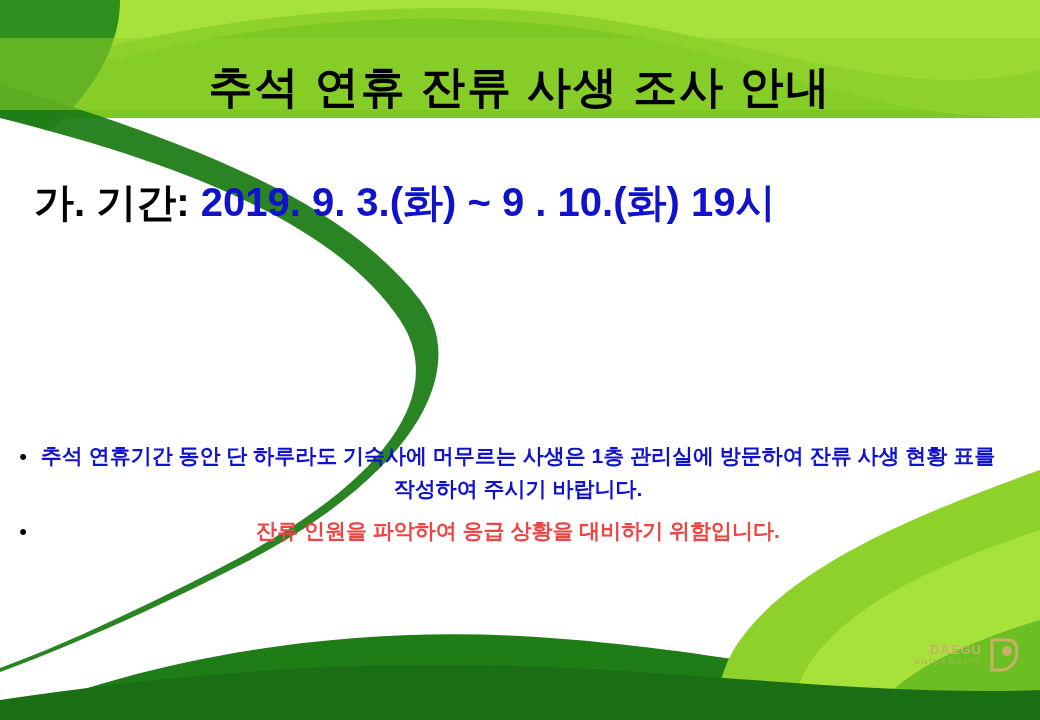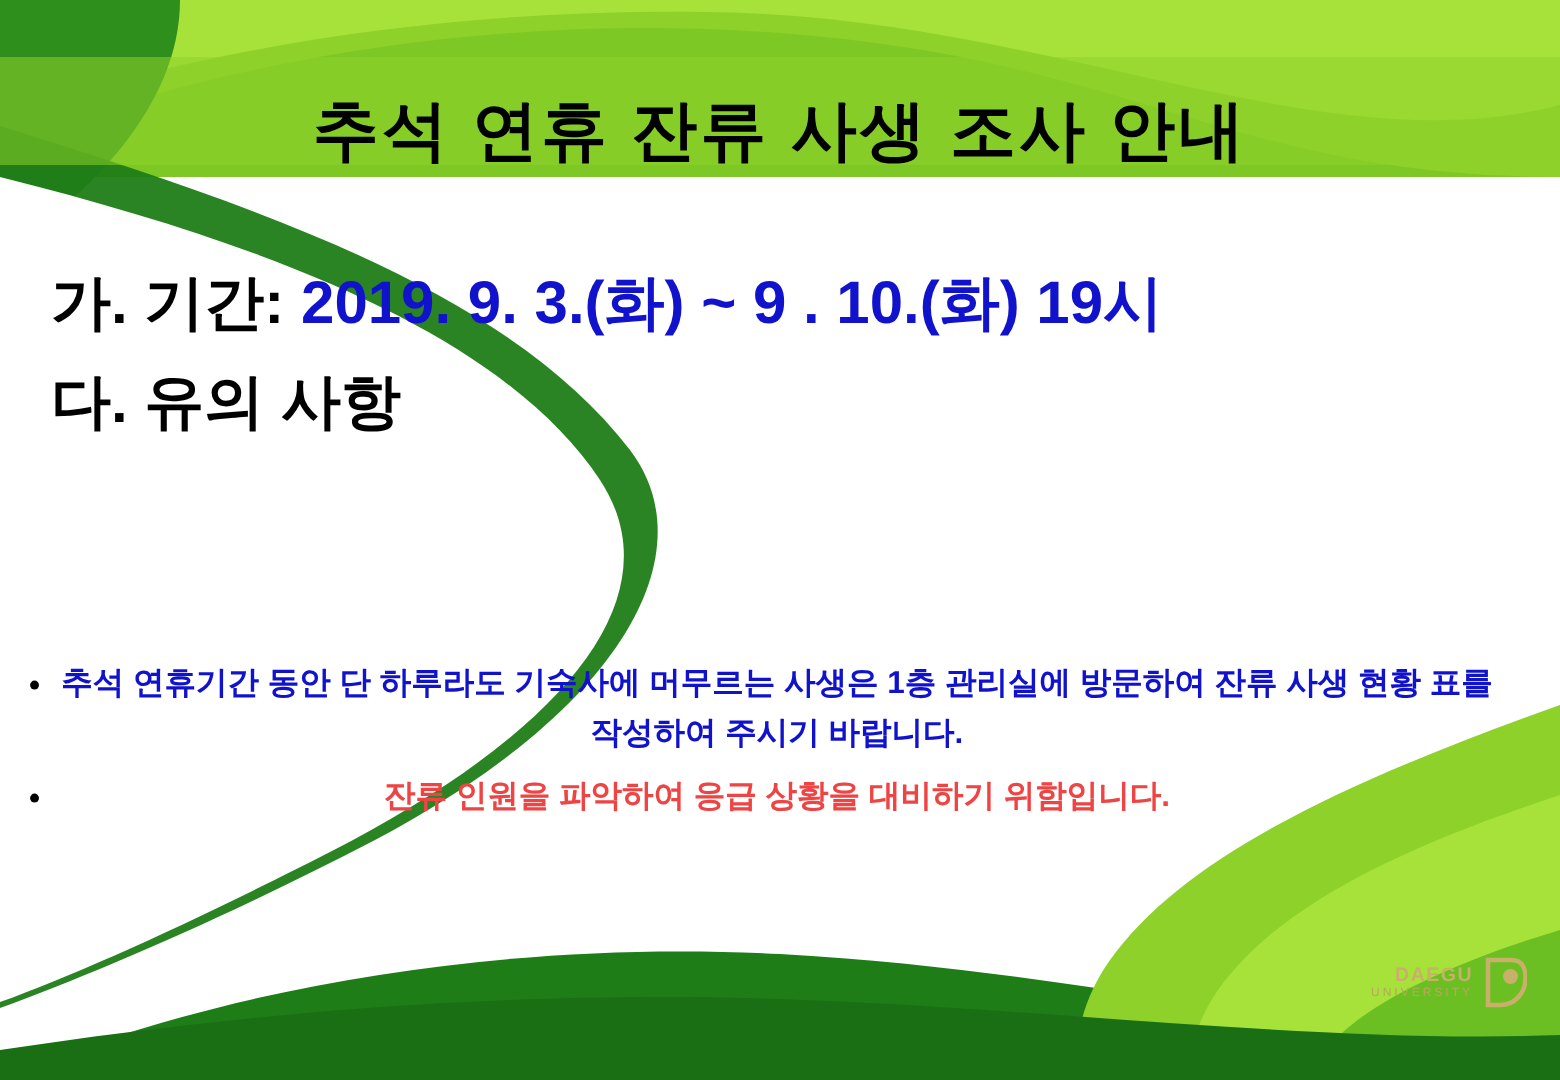--- a/index.html
+++ b/index.html
@@ -149,23 +149,20 @@
   </svg>
 
   <div class="title-band">
     <div class="title-text">추석 연휴 잔류 사생 조사 안내</div>
   </div>
 
   <div class="body-area">
     <div class="line-item">
       <span>가. 기간: </span><span class="accent">2019. 9. 3.(화) ~ 9 . 10.(화) 19시</span>
     </div>
-    <div class="line-item">
-      <span>다. 유의 사항</span>
-    </div>
   </div>
 
   <div class="bullets">
     <div class="bullet-row">
       <div class="bullet-dot">•</div>
       <div class="bullet-text">추석 연휴기간 동안 단 하루라도 기숙사에 머무르는 사생은 1층 관리실에 방문하여 잔류 사생 현황 표를 작성하여 주시기 바랍니다.</div>
     </div>
     <div class="bullet-row">
       <div class="bullet-dot">•</div>
       <div class="bullet-text dark">잔류 인원을 파악하여 응급 상황을 대비하기 위함입니다.</div>

